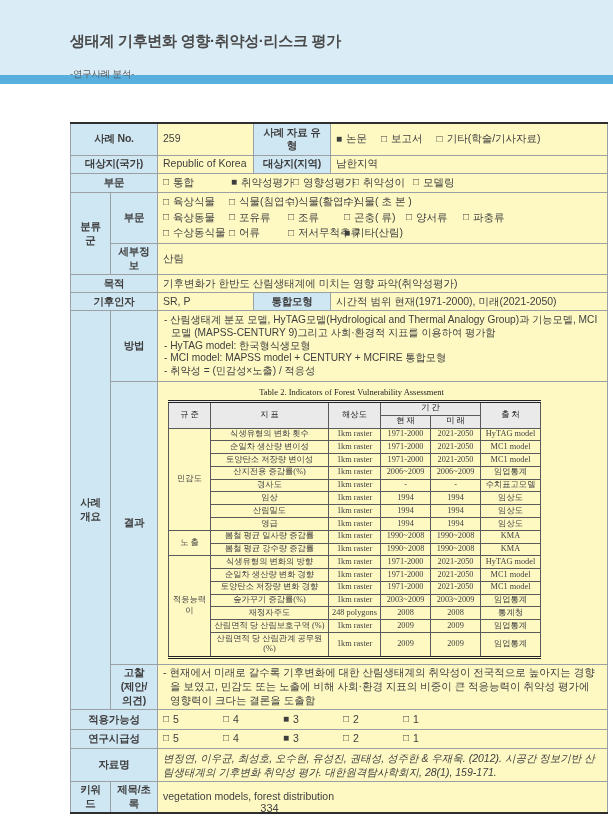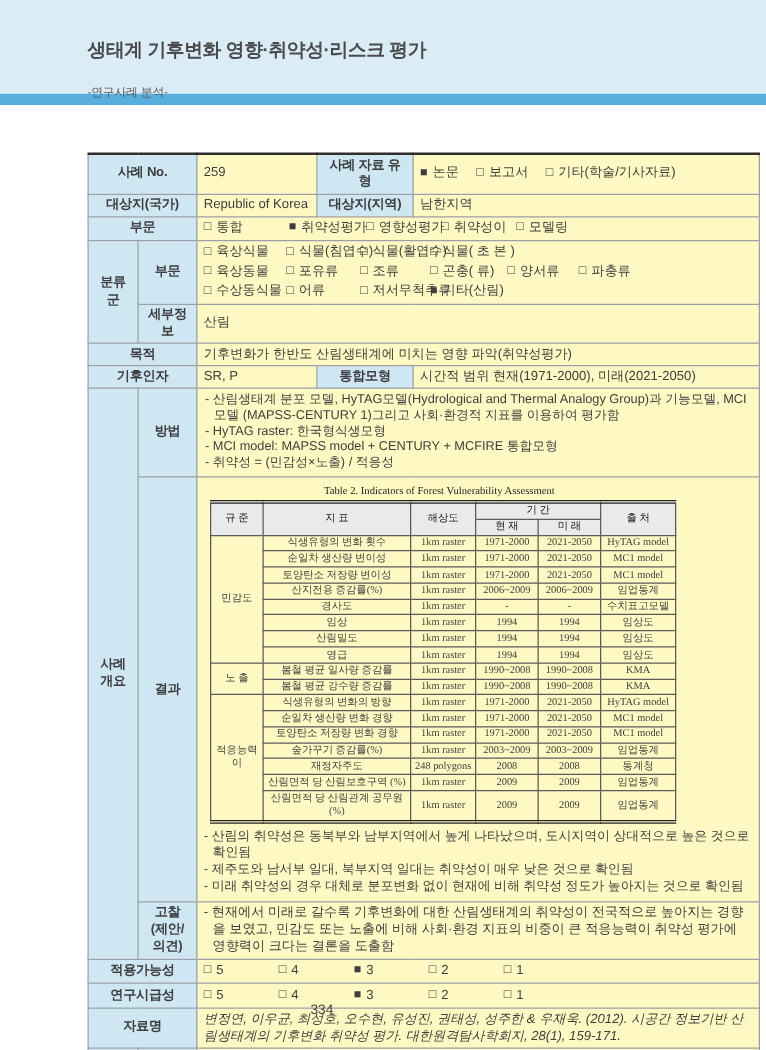--- a/index.html
+++ b/index.html
@@ -69,21 +69,21 @@
   }
   table.tbl1 th, table.tbl1 td{
     border:0.8px solid #5a5a5a;text-align:center;vertical-align:middle;
     padding:0.5px 1px;font-weight:normal;
   }
   table.tbl1 th{background:#eaeaea;}
   table.tbl1 tr.gs td{border-top:1.6px solid #222;}
 
   
   .page-number{
-    position:absolute;top:802px;left:0;width:515px;
+    position:absolute;top:802px;left:12px;width:515px;
     text-align:center;font-size:11px;color:#444;
   }
 </style>
 </head>
 <body>
 
 <div class="header-band">
   <div class="doc-title">생태계 기후변화 영향·취약성·리스크 평가</div>
   <div class="doc-subtitle">-연구사례 분석-</div>
 </div>
@@ -264,22 +264,22 @@
     <td class="val">시간적 범위 현재(1971-2000), 미래(2021-2050)</td>
   </tr>
 
   <tr>
     <td class="lbl" rowspan="3">사례
 개요</td>
     <td class="lbl">방법</td>
     <td class="val method-cell" colspan="3">
       <div class="lines">
 
-      <div class="line">- 산림생태계 분포 모델, HyTAG모델(Hydrological and Thermal Analogy Group)과 기능모델, MCI모델 (MAPSS-CENTURY 1)그리고 사회·환경적 지표를 이용하여 평가함</div>
-            <div class="line">- HyTAG raster: 한국형식생모형</div>
+      <div class="line">- 산림생태계 분포 모델, HyTAG모델(Hydrological and Thermal Analogy Group)과 기능모델, MCI모델 (MAPSS-CENTURY 9)그리고 사회·환경적 지표를 이용하여 평가함</div>
+            <div class="line">- HyTAG model: 한국형식생모형</div>
             <div class="line">- MCI model: MAPSS model + CENTURY + MCFIRE 통합모형</div>
             <div class="line">- 취약성 = (민감성×노출) / 적응성</div>
           </div>
     </td>
   </tr>
 
   <tr>
     <td class="lbl">결과</td>
     <td class="val results-cell" colspan="3">
       <div class="tbl1-title">Table 2.  Indicators of Forest Vulnerability Assessment</div>
@@ -454,26 +454,20 @@
             <tr>
 
               <td>산림면적 당 산림관계 공무원 (%)</td>
               <td>1km raster</td>
               <td>2009</td>
               <td>2009</td>
               <td>임업통계</td>
             </tr>
           </tbody>
       </table>
-      <div class="bullets lines">
-
-      <div class="line">- 산림의 취약성은 동북부와 남부지역에서 높게 나타났으며, 도시지역이 상대적으로 높은 것으로 확인됨</div>
-            <div class="line">- 제주도와 남서부 일대, 북부지역 일대는 취약성이 매우 낮은 것으로 확인됨</div>
-            <div class="line">- 미래 취약성의 경우 대체로 분포변화 없이 현재에 비해 취약성 정도가 높아지는 것으로 확인됨</div>
-          </div>
     </td>
   </tr>
 
   <tr>
     <td class="lbl">고찰
 (제안/의견)</td>
     <td class="val" colspan="3">
       <div class="lines">
             <div class="line">- 현재에서 미래로 갈수록 기후변화에 대한 산림생태계의 취약성이 전국적으로 높아지는 경향을 보였고, 민감도 또는 노출에 비해 사회·환경 지표의 비중이 큰 적응능력이 취약성 평가에 영향력이 크다는 결론을 도출함</div>
           </div>

